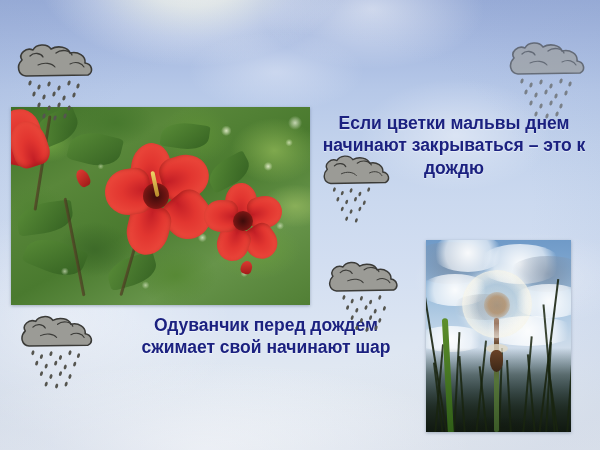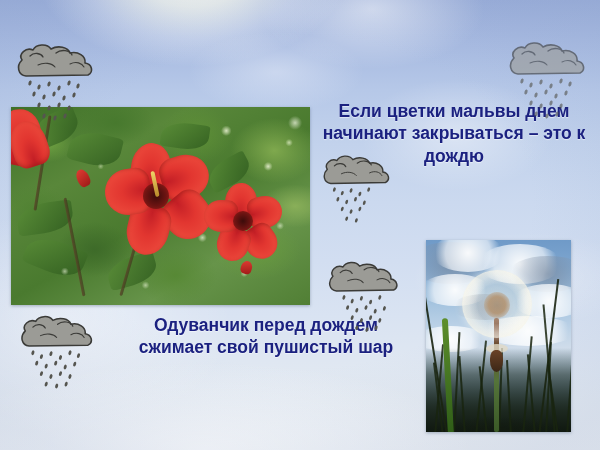--- a/index.html
+++ b/index.html
@@ -124,21 +124,21 @@
   .body-text {
     position: absolute;
     color: #1B2180;
     font-weight: bold;
     text-align: center;
     line-height: 1.28;
     text-shadow: 0 1px 1px rgba(255,255,255,0.55);
   }
   #mallow-text {
     left: 318px;
-    top: 100px;
+    top: 112px;
     width: 272px;
     font-size: 17.5px;
   }
   #dandelion-text {
     left: 128px;
     top: 314px;
     width: 276px;
     font-size: 17.5px;
   }
 
@@ -388,21 +388,21 @@
     <div class="blade-green" style="left:22px; height:118px; transform:rotate(-3deg);"></div>
 
     <div class="d-stalk" style="left:68px; top:78px; width:5px; height:114px;"></div>
     <div class="d-puff-core" style="left:58px; top:52px; width:26px; height:26px;"></div>
     <div class="d-puff" style="left:36px; top:30px; width:70px; height:68px;"></div>
 
     <div style="position:absolute;left:60px;top:104px;width:22px;height:9px;border-radius:50%;background:rgba(225,218,198,0.8);"></div>
     <div style="position:absolute;left:64px;top:110px;width:13px;height:22px;border-radius:40% 40% 50% 50%;background:linear-gradient(to bottom,#6a4226,#3b2616);"></div>
   </div>
 
-  <div class="body-text" id="dandelion-text">Одуванчик перед дождем сжимает свой пушистый шар</div>
+  <div class="body-text" id="dandelion-text">Одуванчик перед дождем сжимает свой начинают шар</div>
 
   <div class="rain-cloud" id="rc-top-left" style="left:8px; top:38px; opacity:1;">
     <svg width="92" height="86" viewBox="0 0 92 86" aria-hidden="true">
       <g>
         <path d="M14 22 C10 16, 18 9, 25 12 C28 6, 39 5, 43 11 C50 7, 60 9, 62 15 C70 13, 78 18, 77 25 C84 26, 86 34, 80 37 L18 38 C10 37, 8 28, 14 22 Z" fill="#9b9b96" stroke="#3b3b38" stroke-width="1.6" stroke-linejoin="round"></path>
         <path d="M22 18 C26 14, 33 15, 35 19" fill="none" stroke="#3b3b38" stroke-width="1.3" stroke-linecap="round"></path>
         <path d="M48 15 C53 11, 62 12, 64 17" fill="none" stroke="#3b3b38" stroke-width="1.3" stroke-linecap="round"></path>
         <path d="M30 27 C36 24, 44 25, 47 29" fill="none" stroke="#3b3b38" stroke-width="1.1" stroke-linecap="round"></path>
         <path d="M62 26 C68 23, 74 25, 76 29" fill="none" stroke="#3b3b38" stroke-width="1.1" stroke-linecap="round"></path>
       </g>

